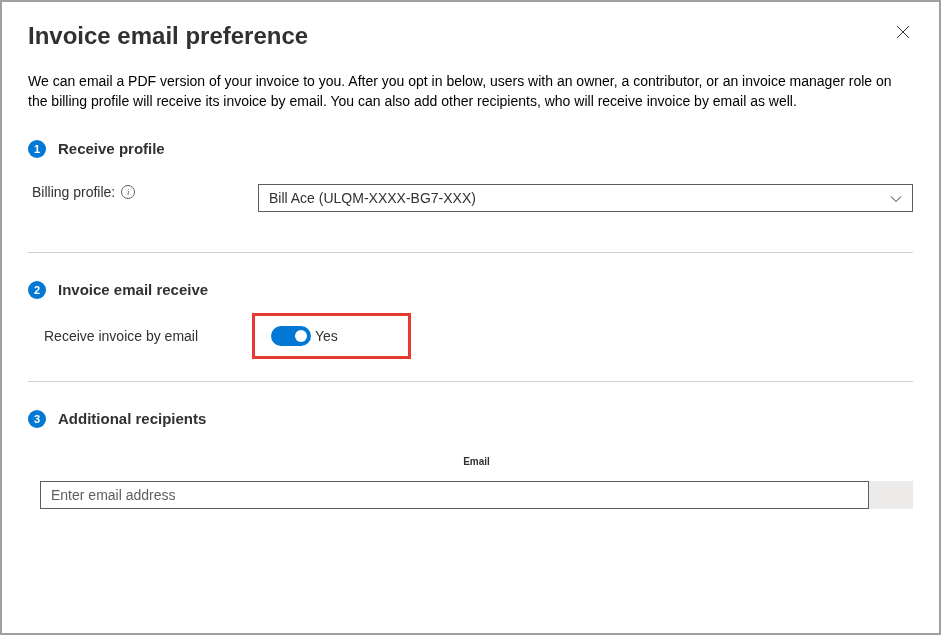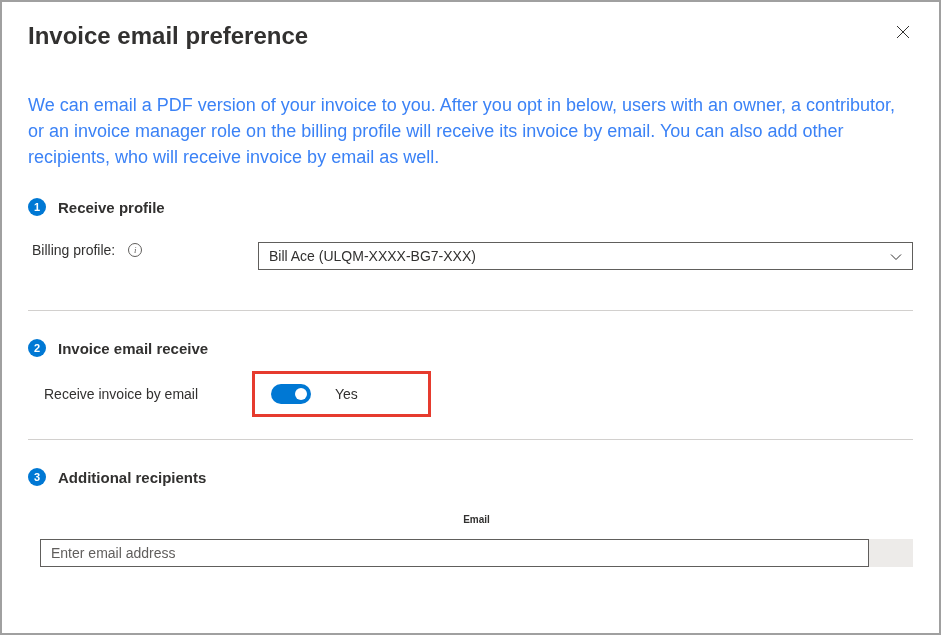--- a/index.html
+++ b/index.html
@@ -31,24 +31,24 @@
       height: 20px;
       display: flex;
       align-items: center;
       justify-content: center;
     }
     .close-btn svg { stroke: #323130; stroke-width: 1; }
     .content {
       padding: 0 26px;
     }
     .description {
-      margin-top: 42px;
-      font-size: 18px;
+      margin-top: 21px;
+      font-size: 14px;
       line-height: 1.45;
-      color: #3b82f6;
+      color: #000000;
     }
     .section {
       margin-top: 28px;
     }
     .section-header {
       display: flex;
       align-items: center;
       gap: 12px;
       margin-bottom: 14px;
     }
@@ -72,21 +72,21 @@
     .field-row {
       display: flex;
       align-items: center;
       margin-top: 8px;
     }
     .field-label {
       width: 230px;
       font-size: 14px;
       display: flex;
       align-items: center;
-      gap: 13px;
+      gap: 6px;
       padding-left: 4px;
     }
     .info-icon {
       width: 14px;
       height: 14px;
       border: 1px solid #605e5c;
       border-radius: 50%;
       display: inline-flex;
       align-items: center;
       justify-content: center;
@@ -129,21 +129,21 @@
       margin-left: 12px;
     }
     .toggle-label-col {
       width: 212px;
       font-size: 14px;
       padding-left: 4px;
     }
     .toggle-area {
       display: flex;
       align-items: center;
-      gap: 24px;
+      gap: 4px;
       padding: 10px 70px 10px 16px;
       border: 3px solid #e63b2e;
     }
     .toggle {
       width: 40px;
       height: 20px;
       border-radius: 10px;
       background: #0078d4;
       position: relative;
       cursor: pointer;

